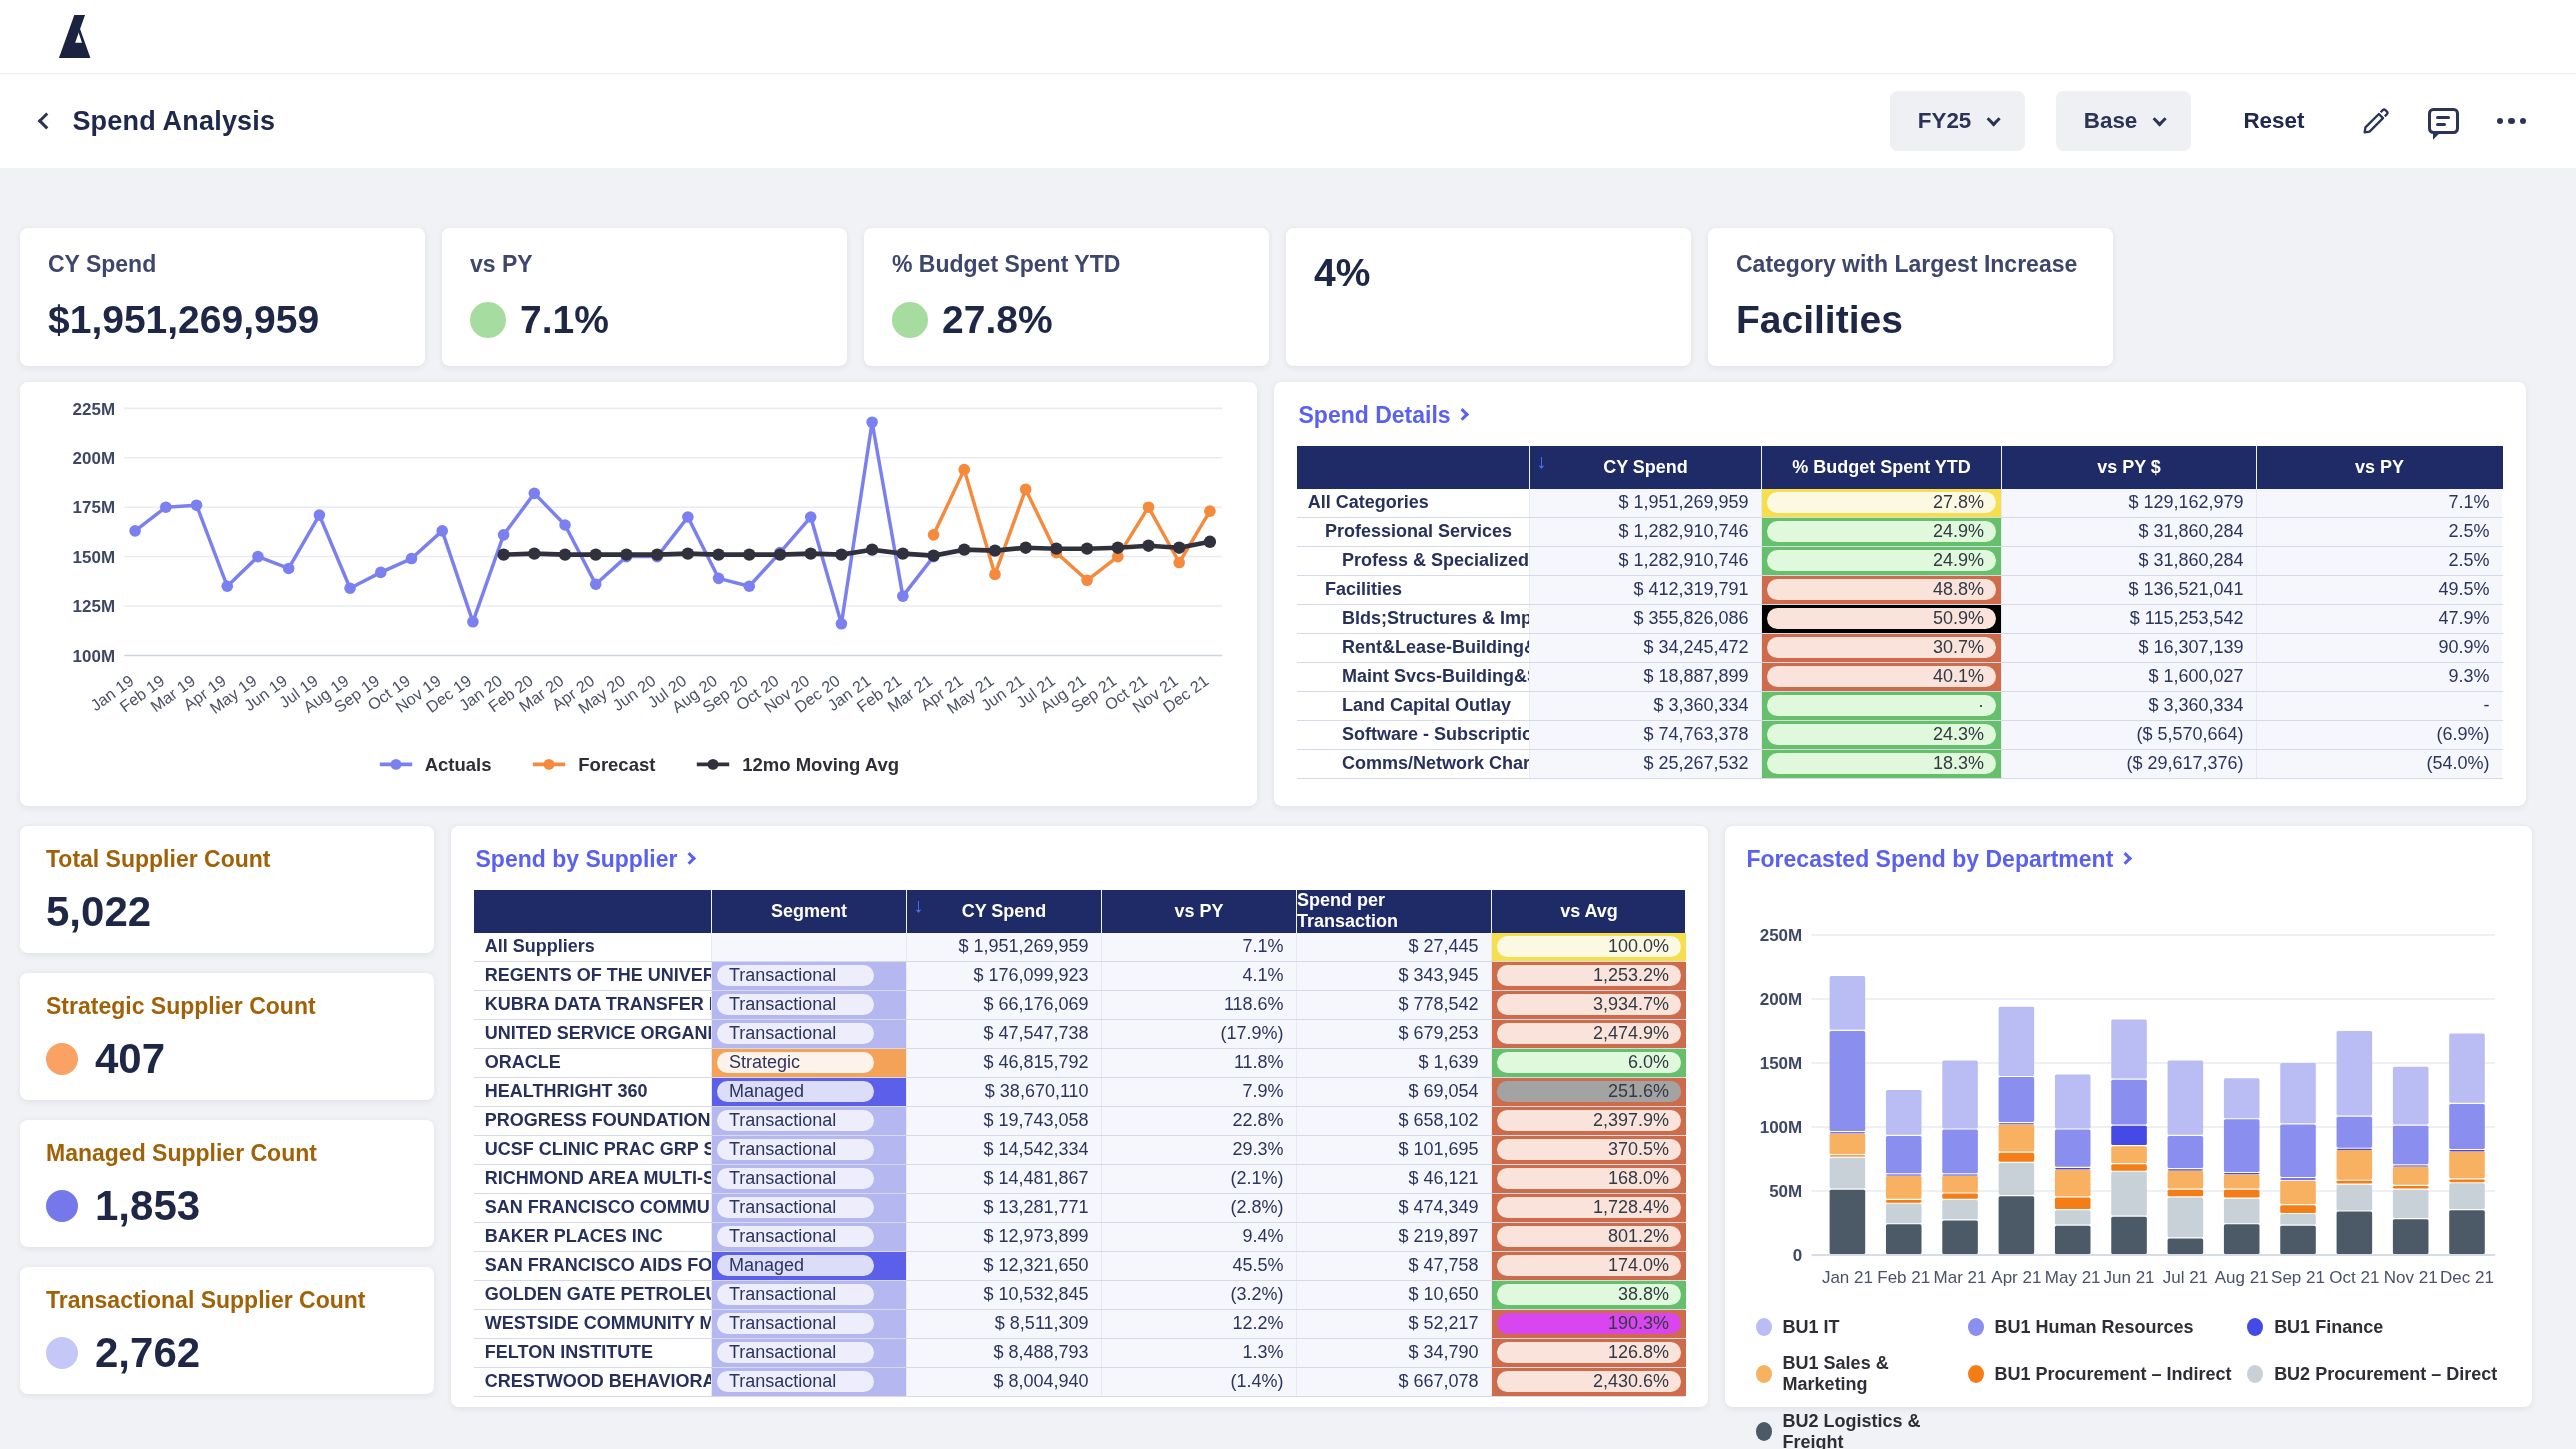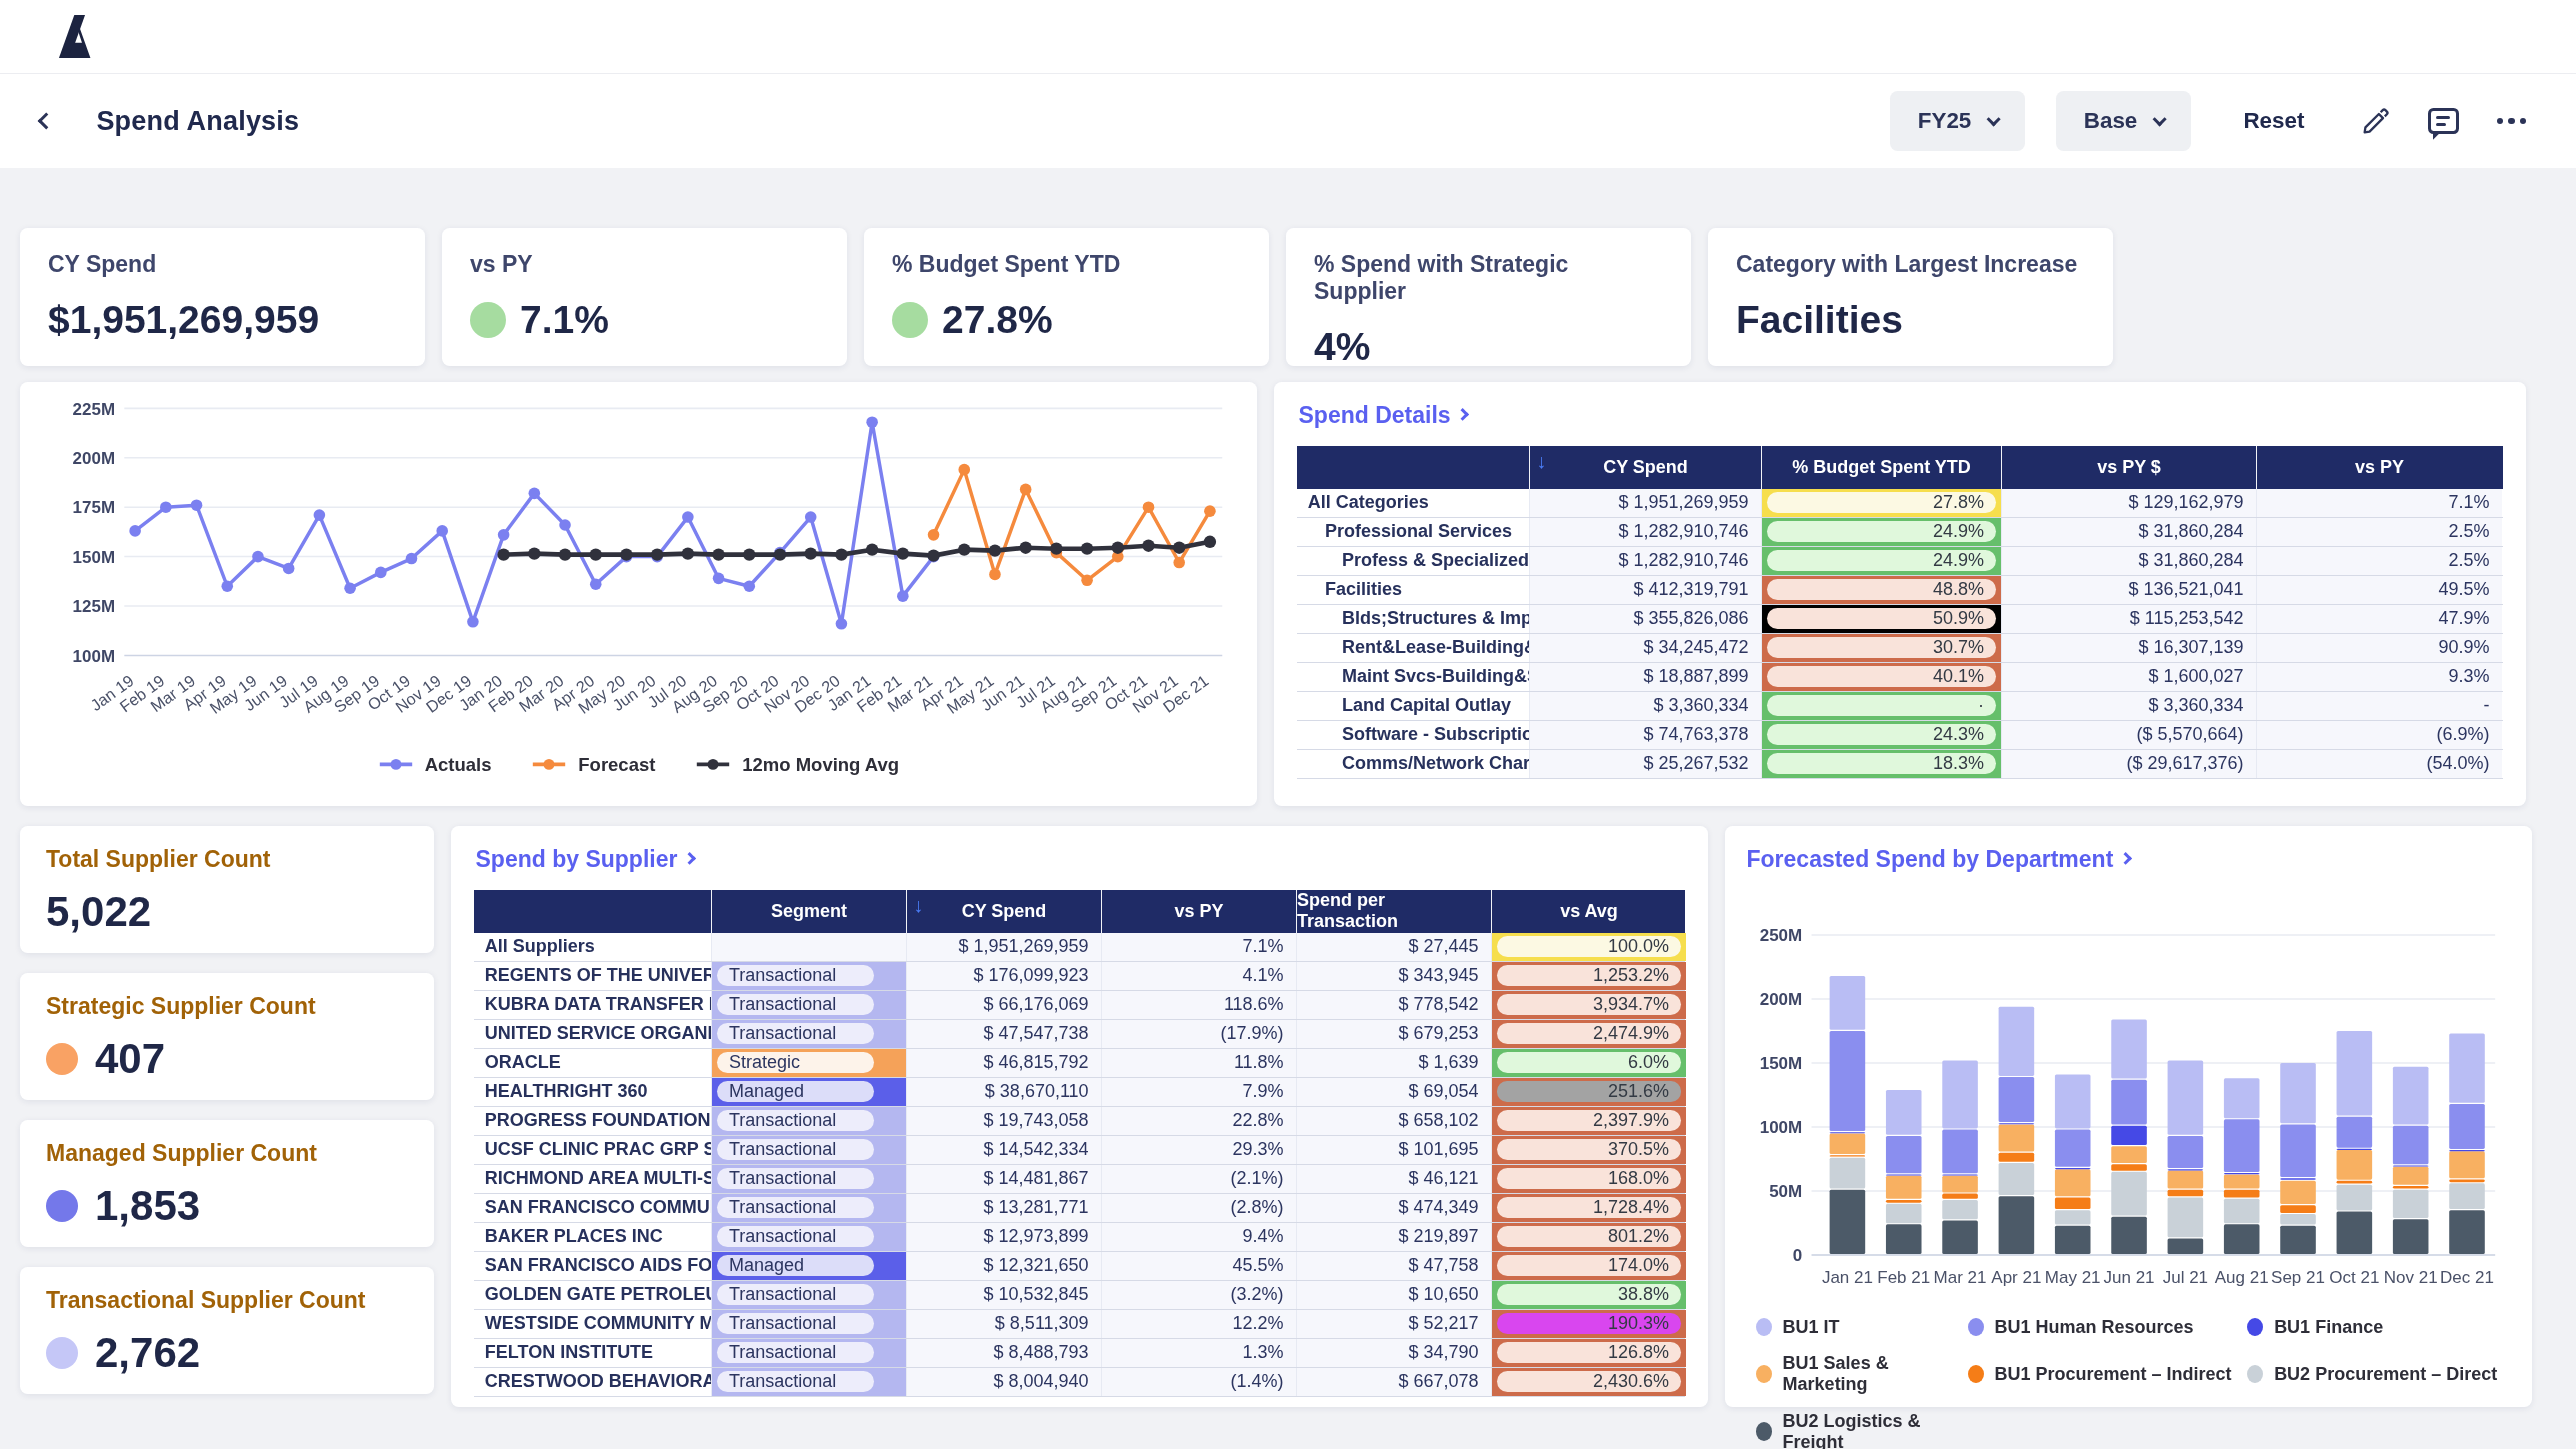--- a/index.html
+++ b/index.html
@@ -9,21 +9,21 @@
   .navbar { height:74px; background:#fff; border-bottom:1.5px solid #ecedf1; display:flex; align-items:center; padding-left:48px; }
   .logo svg { display:block; }
 
   
   .pageheader { height:94px; background:#fff; display:flex; align-items:center; justify-content:space-between; padding:0 46px 0 40px; }
   .ph-left { display:flex; align-items:center; gap:20px; }
   .chev { display:inline-block; width:12.4px; height:12.4px; border-style:solid; border-color:#2b3357; border-width:0; }
   .chev-left  { border-left-width:3.1px; border-bottom-width:3.1px; transform:rotate(45deg); }
   .chev-down  { width:10px; height:10px; border-right-width:3.1px; border-bottom-width:3.1px; transform:rotate(45deg) translateY(-2.3px); }
   .chev-right-purple { width:9.3px; height:9.3px; border-top:3.1px solid #5a60f0; border-right:3.1px solid #5a60f0; transform:rotate(45deg); margin-left:7.7px; }
-  .ph-title { font-size:27px; font-weight:bold; color:#20294d; letter-spacing:0.2px;margin-left:24px; }
+  .ph-title { font-size:27px; font-weight:bold; color:#20294d; letter-spacing:0.2px; }
   .ph-right { display:flex; align-items:center; gap:31px; }
   .drop-btn { display:flex; align-items:center; gap:15.5px; height:60px; padding:0 28px; background:#eef0f3; border:none; border-radius:7.7px; font-family:inherit; font-size:22.4px; font-weight:bold; color:#2b3357; cursor:pointer; }
   .reset-btn { background:none; border:none; font-family:inherit; font-size:22.4px; font-weight:bold; color:#20294d; margin:0 21.6px; cursor:pointer; }
   .icon-btn { display:flex; align-items:center; justify-content:center; width:37px; height:37px; cursor:pointer; }
   .comment-icon { position:relative; width:31px; height:26px; border:3.1px solid #2b3357; border-radius:5.4px; }
   .comment-icon i { position:absolute; left:5.4px; height:3.1px; background:#2b3357; border-radius:1.5px; }
   .comment-icon i:nth-child(1){ top:5.4px; width:14px; }
   .comment-icon i:nth-child(2){ top:12.4px; width:9.3px; }
   .comment-icon::after { content:""; position:absolute; left:1.5px; bottom:-9.3px; width:9.3px; height:9.3px; background:#2b3357; clip-path:polygon(0 0, 100% 0, 0 100%); }
   .dots { display:flex; gap:5.4px; }
@@ -141,21 +141,20 @@
         </div>
       </div>
       <div class="card kpi">
         <div class="kpi-label">% Budget Spent YTD</div>
         <div class="kpi-value">
           <span class="kpi-dot" style="background: rgb(166, 220, 160);"></span>
           <span>27.8%</span>
         </div>
       </div>
       <div class="card kpi">
-        <div class="kpi-label">% Spend with Strategic Supplier</div>
         <div class="kpi-value">
           <span>4%</span>
         </div>
       </div>
       <div class="card kpi">
         <div class="kpi-label">Category with Largest Increase</div>
         <div class="kpi-value">
           <span>Facilities</span>
         </div>
       </div>

